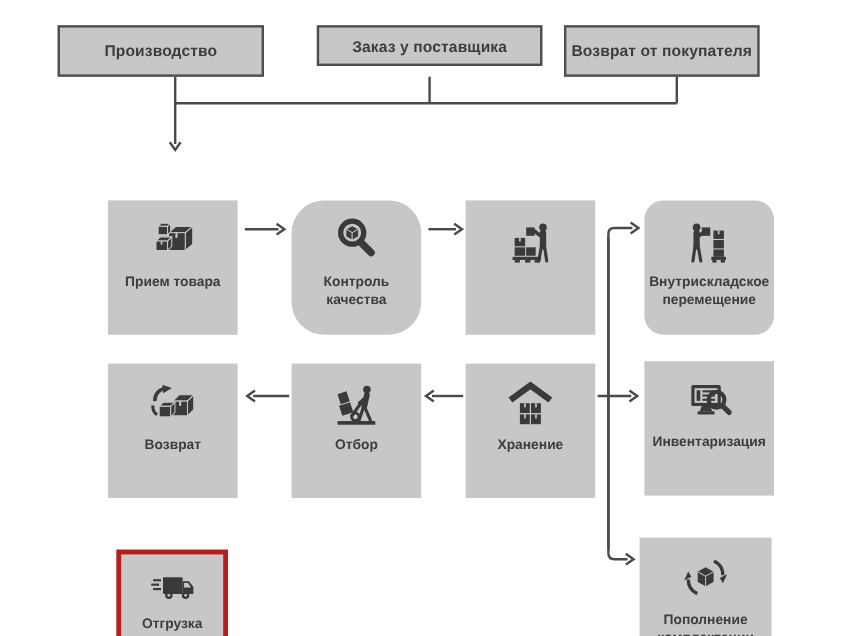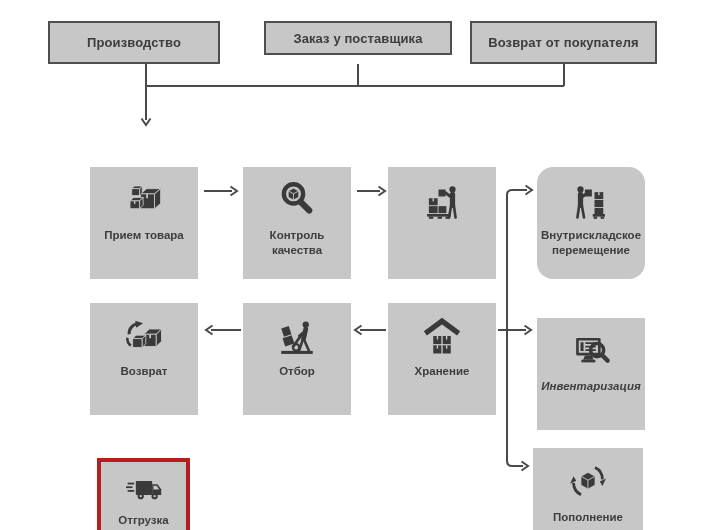--- a/index.html
+++ b/index.html
@@ -11,29 +11,29 @@
   .source{justify-content:center;border:2px solid #4f4f4f;
           font-weight:700;font-size:13px;letter-spacing:0.1px;}
   .proc{width:108px;height:112px;padding-top:11px;margin-top:30px;}
   .proc .icn{height:44px;display:flex;align-items:center;justify-content:center;margin-bottom:6px;}
   .lbl{font-weight:700;font-size:11.5px;line-height:15px;text-align:center;
        width:100%;padding:0 2px;box-sizing:border-box;}
   .bordered{border:4px solid #b91c1c;}
   
   #n-production{left:48px;top:21px;width:172px;height:43px;text-align:right;}
   #n-supplier{left:264px;top:21px;width:188px;height:34px;}
-  #n-return{left:470px;top:21px;width:187px;height:43px;}
+  #n-return{left:470px;top:21px;width:163px;height:43px;}
   #n-receiving{left:90px;top:137px;}
-  #n-quality{left:243px;top:137px;}
+  #n-quality{left:243px;top:137px;border-radius:27px;}
   #n-placement{left:388px;top:137px;}
   #n-movement{left:537px;top:137px;border-radius:16px;}
   #n-packing{left:90px;top:273px;}
   #n-picking{left:243px;top:273px;}
   #n-storage{left:388px;top:273px;}
-  #n-inventory{left:537px;top:288px;font-style:italic;}
+  #n-inventory{left:537px;top:271px;}
   #n-shipping{left:97px;top:428px;width:93px;height:92px;padding-top:9px;}
   #n-shipping .icn{height:38px;margin-bottom:4px;}
   #n-replenishment{left:533px;top:418px;width:110px;height:104px;padding-top:12px;}
 </style>
 </head>
 <body>
 
 <div class="canvas">
 
   <svg class="connectors" viewBox="0 0 720 530" xmlns="http://www.w3.org/2000/svg">

